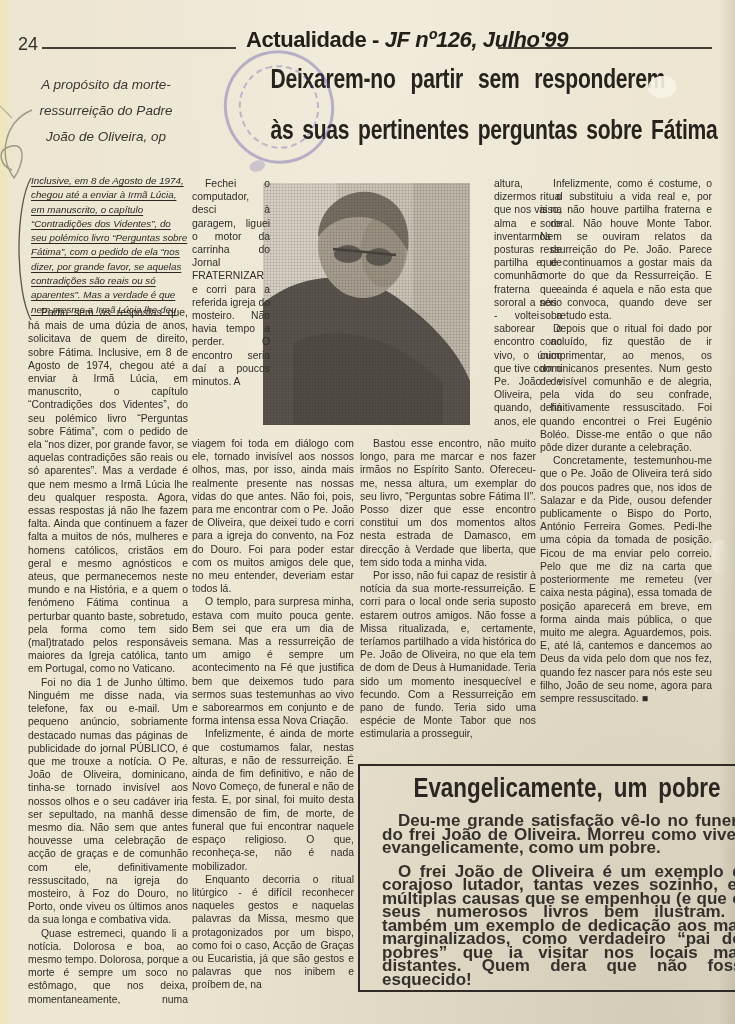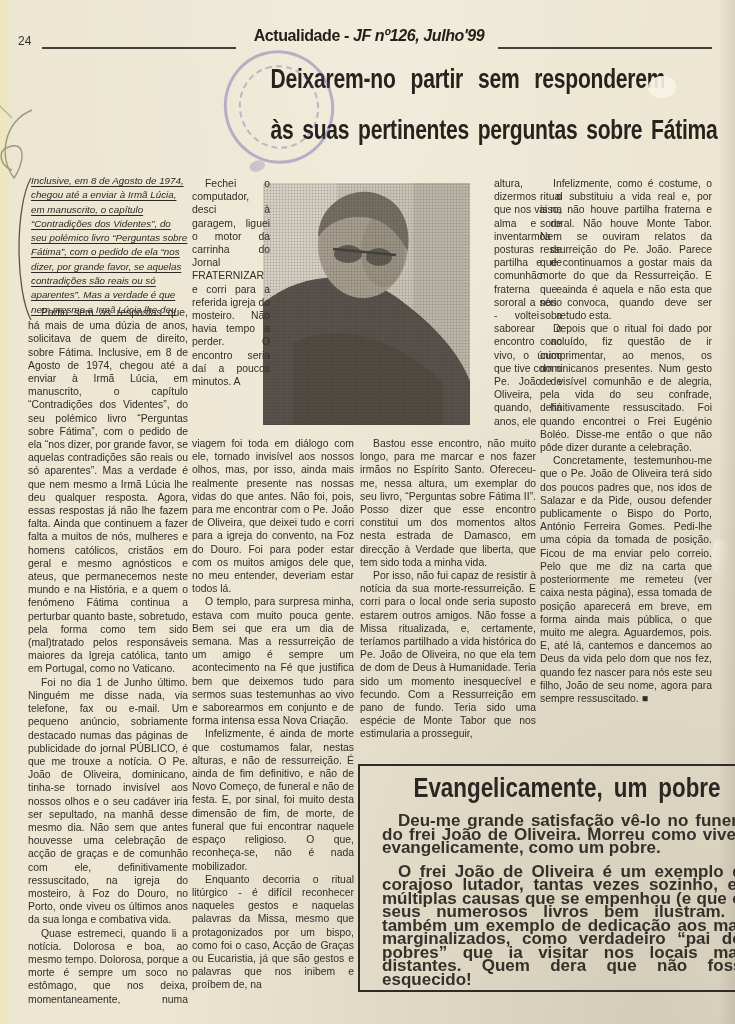--- a/index.html
+++ b/index.html
@@ -6,26 +6,26 @@
   .page {
     position:relative; width:735px; height:1024px; overflow:hidden;
     font-family:"Liberation Sans", sans-serif; color:#2e2b27;
     background:
       radial-gradient(ellipse at 88% 102%, rgba(110,100,80,.20), transparent 55%),
       radial-gradient(ellipse at 50% -10%, rgba(255,255,250,.25), transparent 60%),
       linear-gradient(90deg, #efe6b9 0px, #ece6d2 14px, #ece6d2 718px, #d9d2bf 735px),
       #ece6d2;
   }
   
-  .pagenum { position:absolute; left:18px; top:34px; font-size:12px; color:#33302b; }
+  .pagenum { position:absolute; left:18px; top:34px; font-size:18px; color:#33302b; }
   .rule { position:absolute; top:47px; height:1.6px; background:#44413b; }
   .rule1 { left:42px;  width:194px; }
   .rule2 { left:498px; width:214px; }
-  .section-title { position:absolute; left:238px; top:27px; width:262px; text-align:center;
-    font-size:16px; font-weight:bold; letter-spacing:-0.4px; color:#232019; white-space:nowrap; }
+  .section-title { position:absolute; left:246px; top:27px; width:262px; text-align:center;
+    font-size:22px; font-weight:bold; letter-spacing:-0.4px; color:#232019; white-space:nowrap; }
   .section-title .iss { font-style:italic; }
   
   .kicker { position:absolute; left:30px; top:72px; width:152px; text-align:center;
     font-style:italic; font-size:13.5px; line-height:26px; color:#3a3732; }
   .headline { position:absolute; left:215px; top:64px; width:505px; margin:0;
     text-align:center; font-weight:bold; color:#26231d; }
   .headline .hl { display:block; white-space:nowrap; font-size:27px;
     transform:scaleX(.78); transform-origin:50% 50%; letter-spacing:-0.3px; }
   .hl1 { word-spacing:12px; margin-bottom:20px; }
   .hl2 { word-spacing:4px; }
@@ -76,20 +76,21 @@
 </head>
 <body>
 
 <div class="page">
 
   <span class="pagenum">24</span>
   <span class="rule rule1"></span>
   <div class="section-title"><span>Actualidade - </span><span class="iss">JF nº126, Julho'99</span></div>
   <span class="rule rule2"></span>
 
+  <div class="kicker">A propósito da morte-ressurreição do Padre João de Oliveira, op</div>
   <h1 class="headline">
     <span class="hl hl1">Deixarem-no partir sem responderem</span>
     <span class="hl hl2">às suas pertinentes perguntas sobre Fátima</span>
   </h1>
 
   <div class="stamp">
     <span class="ring"></span>
     <span class="ring2"></span>
     <span class="blob"></span>
   </div>

